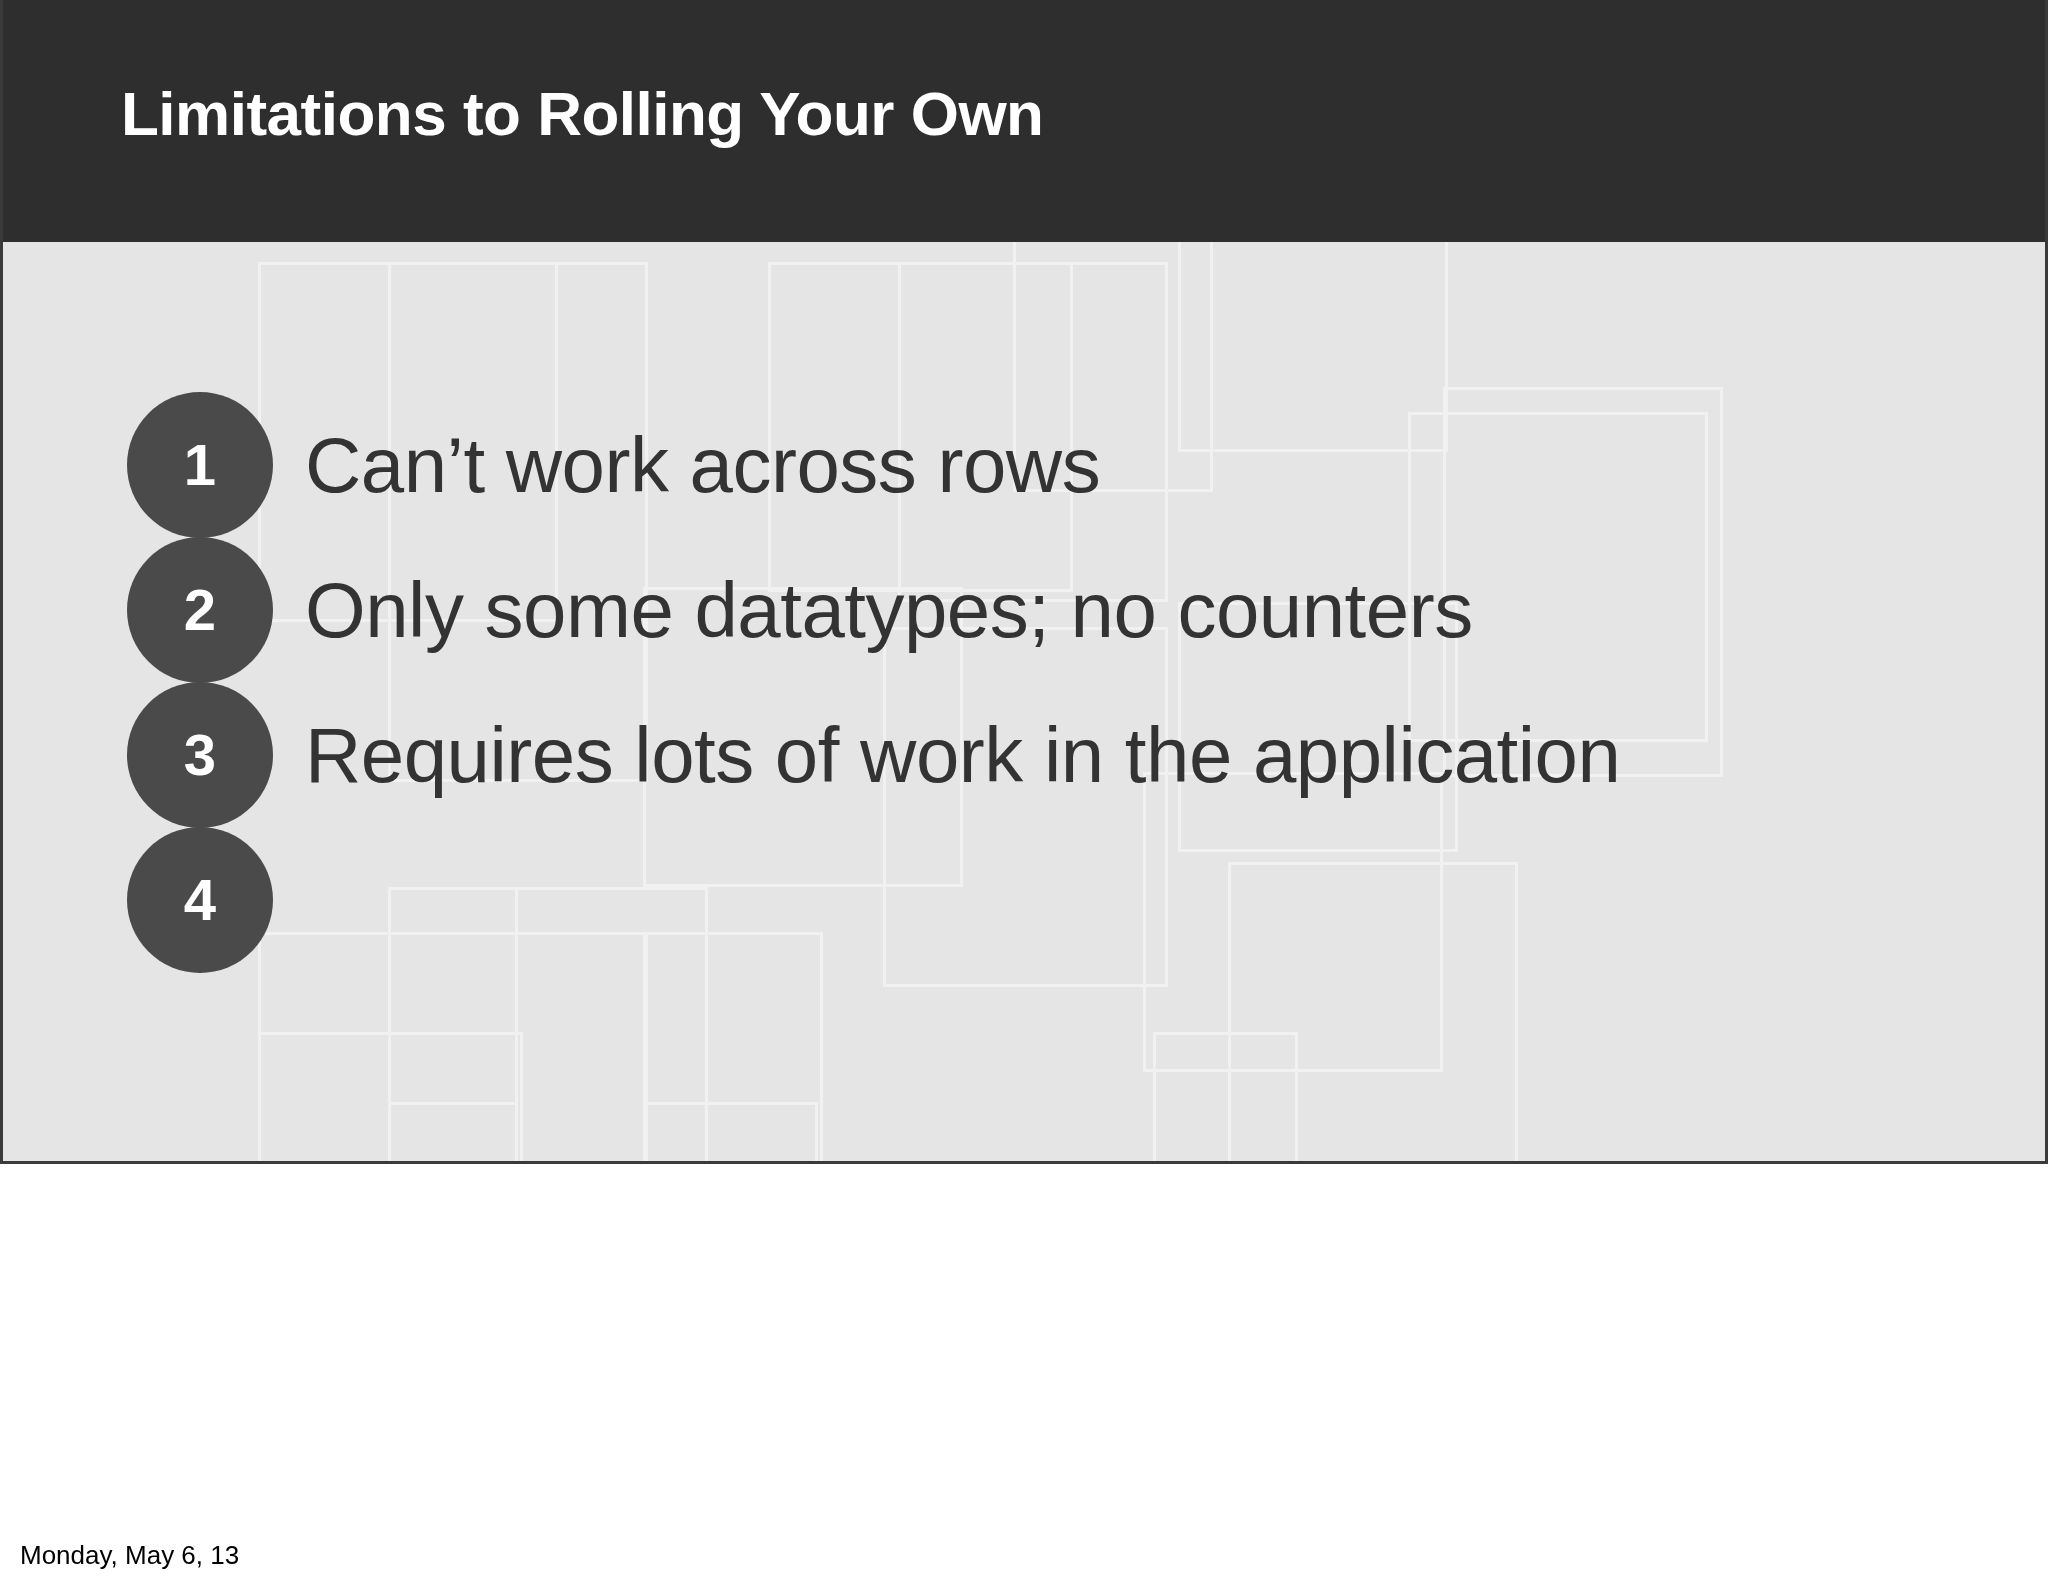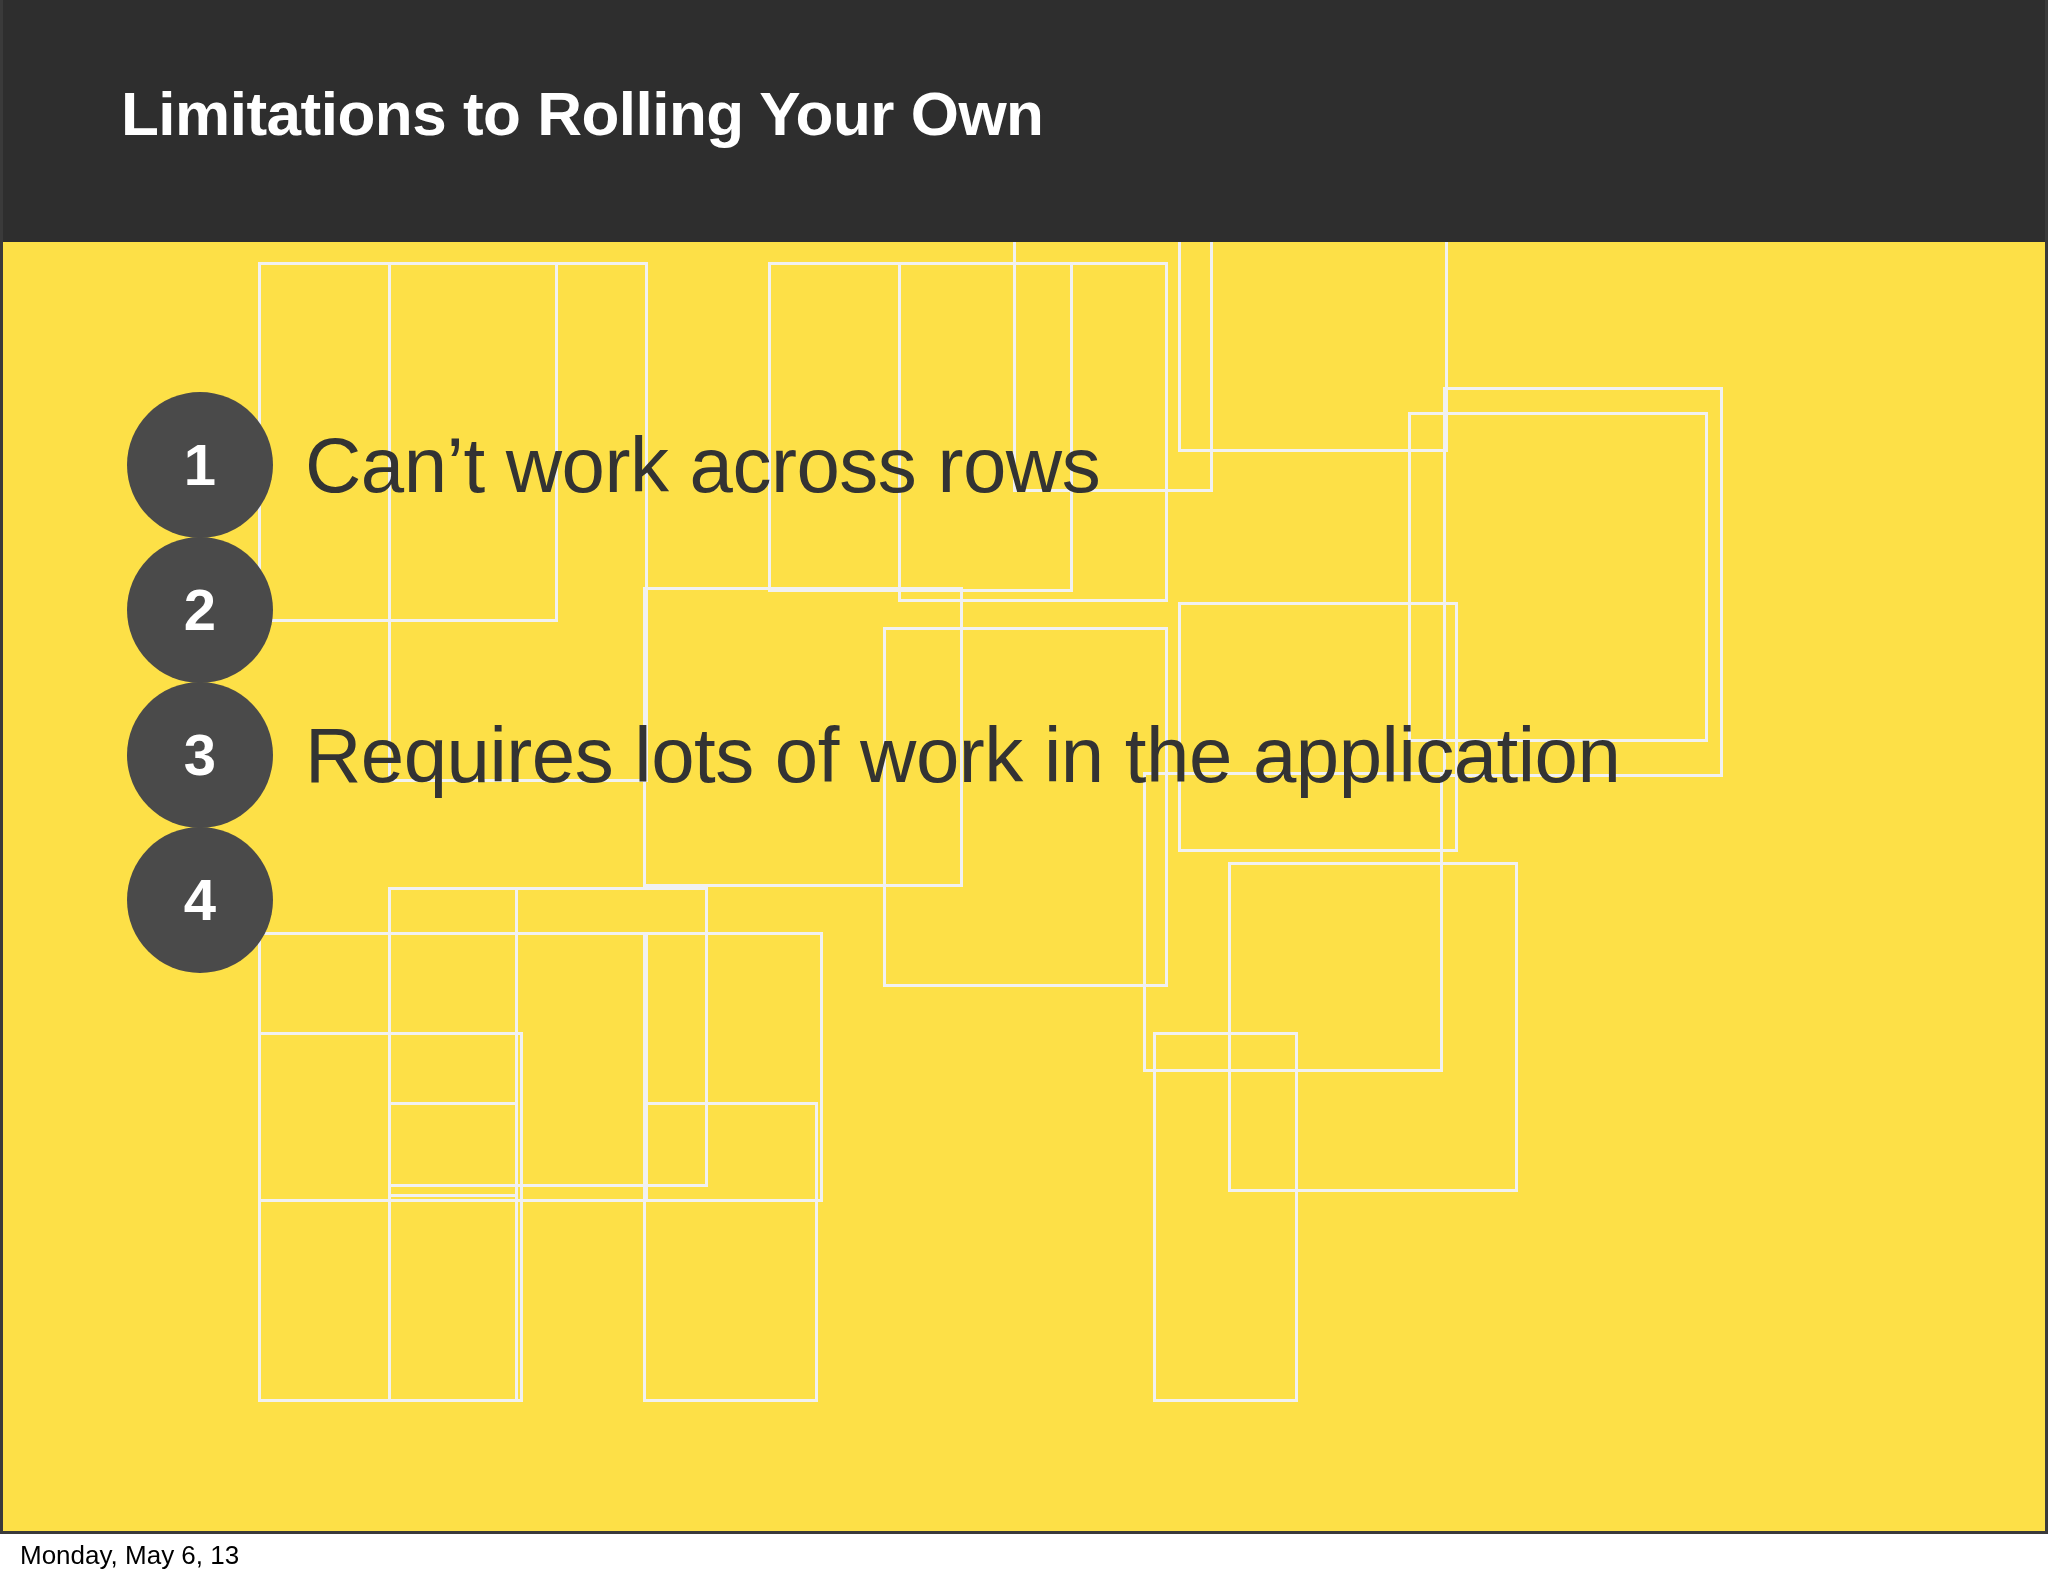--- a/index.html
+++ b/index.html
@@ -20,26 +20,26 @@
     overflow: hidden;
     background: #ffffff;
   }
 
   
   .slide-frame {
     position: absolute;
     left: 0;
     top: 0;
     width: 2048px;
-    height: 1534px;
+    height: 1164px;
     box-sizing: border-box;
     border-left: 3px solid #3a3a3a;
     border-right: 3px solid #3a3a3a;
     border-bottom: 3px solid #3a3a3a;
-    background: #fde047;
+    background: #e5e5e5;
     overflow: hidden;
   }
 
   
   .title-bar {
     position: absolute;
     left: 0;
     top: 0;
     width: 100%;
     height: 242px;
@@ -169,20 +169,21 @@
 
     <div class="bullet-list">
 
       <div class="bullet-row" style="top:150px;">
         <div class="bullet-badge">1</div>
         <div class="bullet-text">Can’t work across rows</div>
       </div>
 
       <div class="bullet-row" style="top:295px;">
         <div class="bullet-badge">2</div>
+        <div class="bullet-text">Only some datatypes; no counters</div>
       </div>
 
       <div class="bullet-row" style="top:440px;">
         <div class="bullet-badge">3</div>
         <div class="bullet-text">Requires lots of work in the application</div>
       </div>
 
       <div class="bullet-row" style="top:585px;">
         <div class="bullet-badge">4</div>
       </div>

